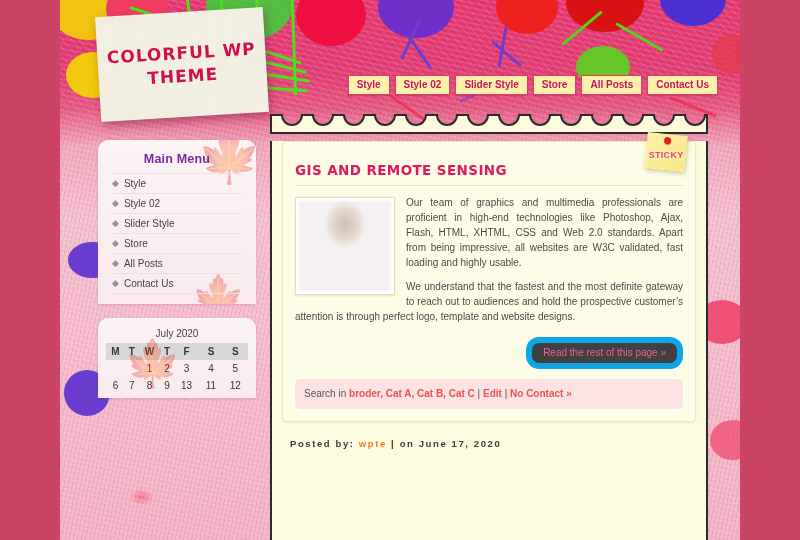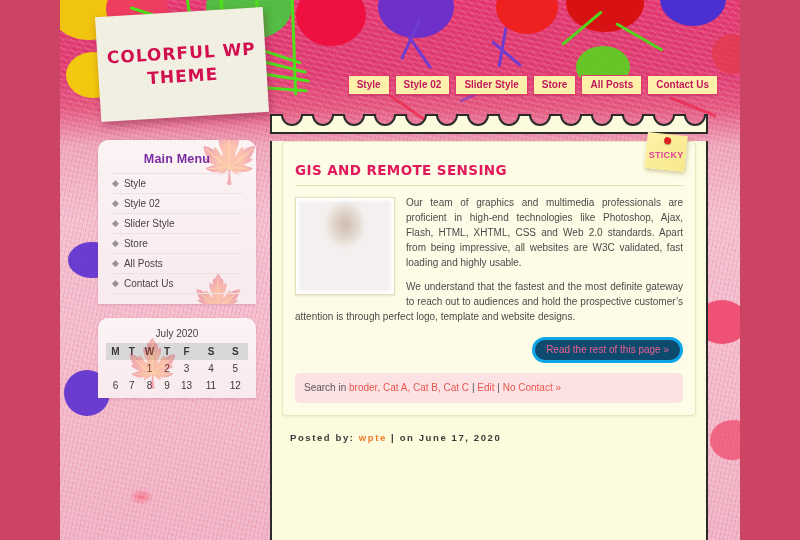--- a/index.html
+++ b/index.html
@@ -208,34 +208,34 @@
       linear-gradient(180deg,#fbfbfc,#f3f2f4);
       filter: blur(1.6px);
   }
   .post-body {
     font-size:10px; line-height:15px; color:#4b4b4b;
     text-align:justify; margin:0 0 9px;
   }
   .readmore-row { clear:both; text-align:right; padding:4px 0 2px; }
   .readmore {
     display:inline-block;
-    border:3px solid #0ea5e9; border-radius:13px;
-    background:#0c4a6e;
+    border:6px solid #0ea5e9; border-radius:13px;
+    background:#404040;
     color:#ef5f93; font-size:10px;
     padding:4px 11px 5px;
     cursor:pointer;
   }
   .post-footer {
     background:#fde2e4;
     border-radius:5px;
     padding:7px 9px;
     margin-top:8px;
     font-size:10px; color:#555; line-height:16px;
   }
-  .post-footer a { color:#e8564e; text-decoration:none; cursor:pointer; }
+  .post-footer a { color:#e8564e; text-decoration:none; cursor:pointer;font-weight:bold; }
 
   
   .sticky {
     position:absolute; right:9px; top:-8px;
     width:40px; height:36px;
     background:linear-gradient(135deg,#fdf2a8,#f7e88a);
     transform:rotate(6deg);
     box-shadow:1px 2px 4px rgba(120,100,20,.35);
     display:flex; align-items:center; justify-content:center;
   }

